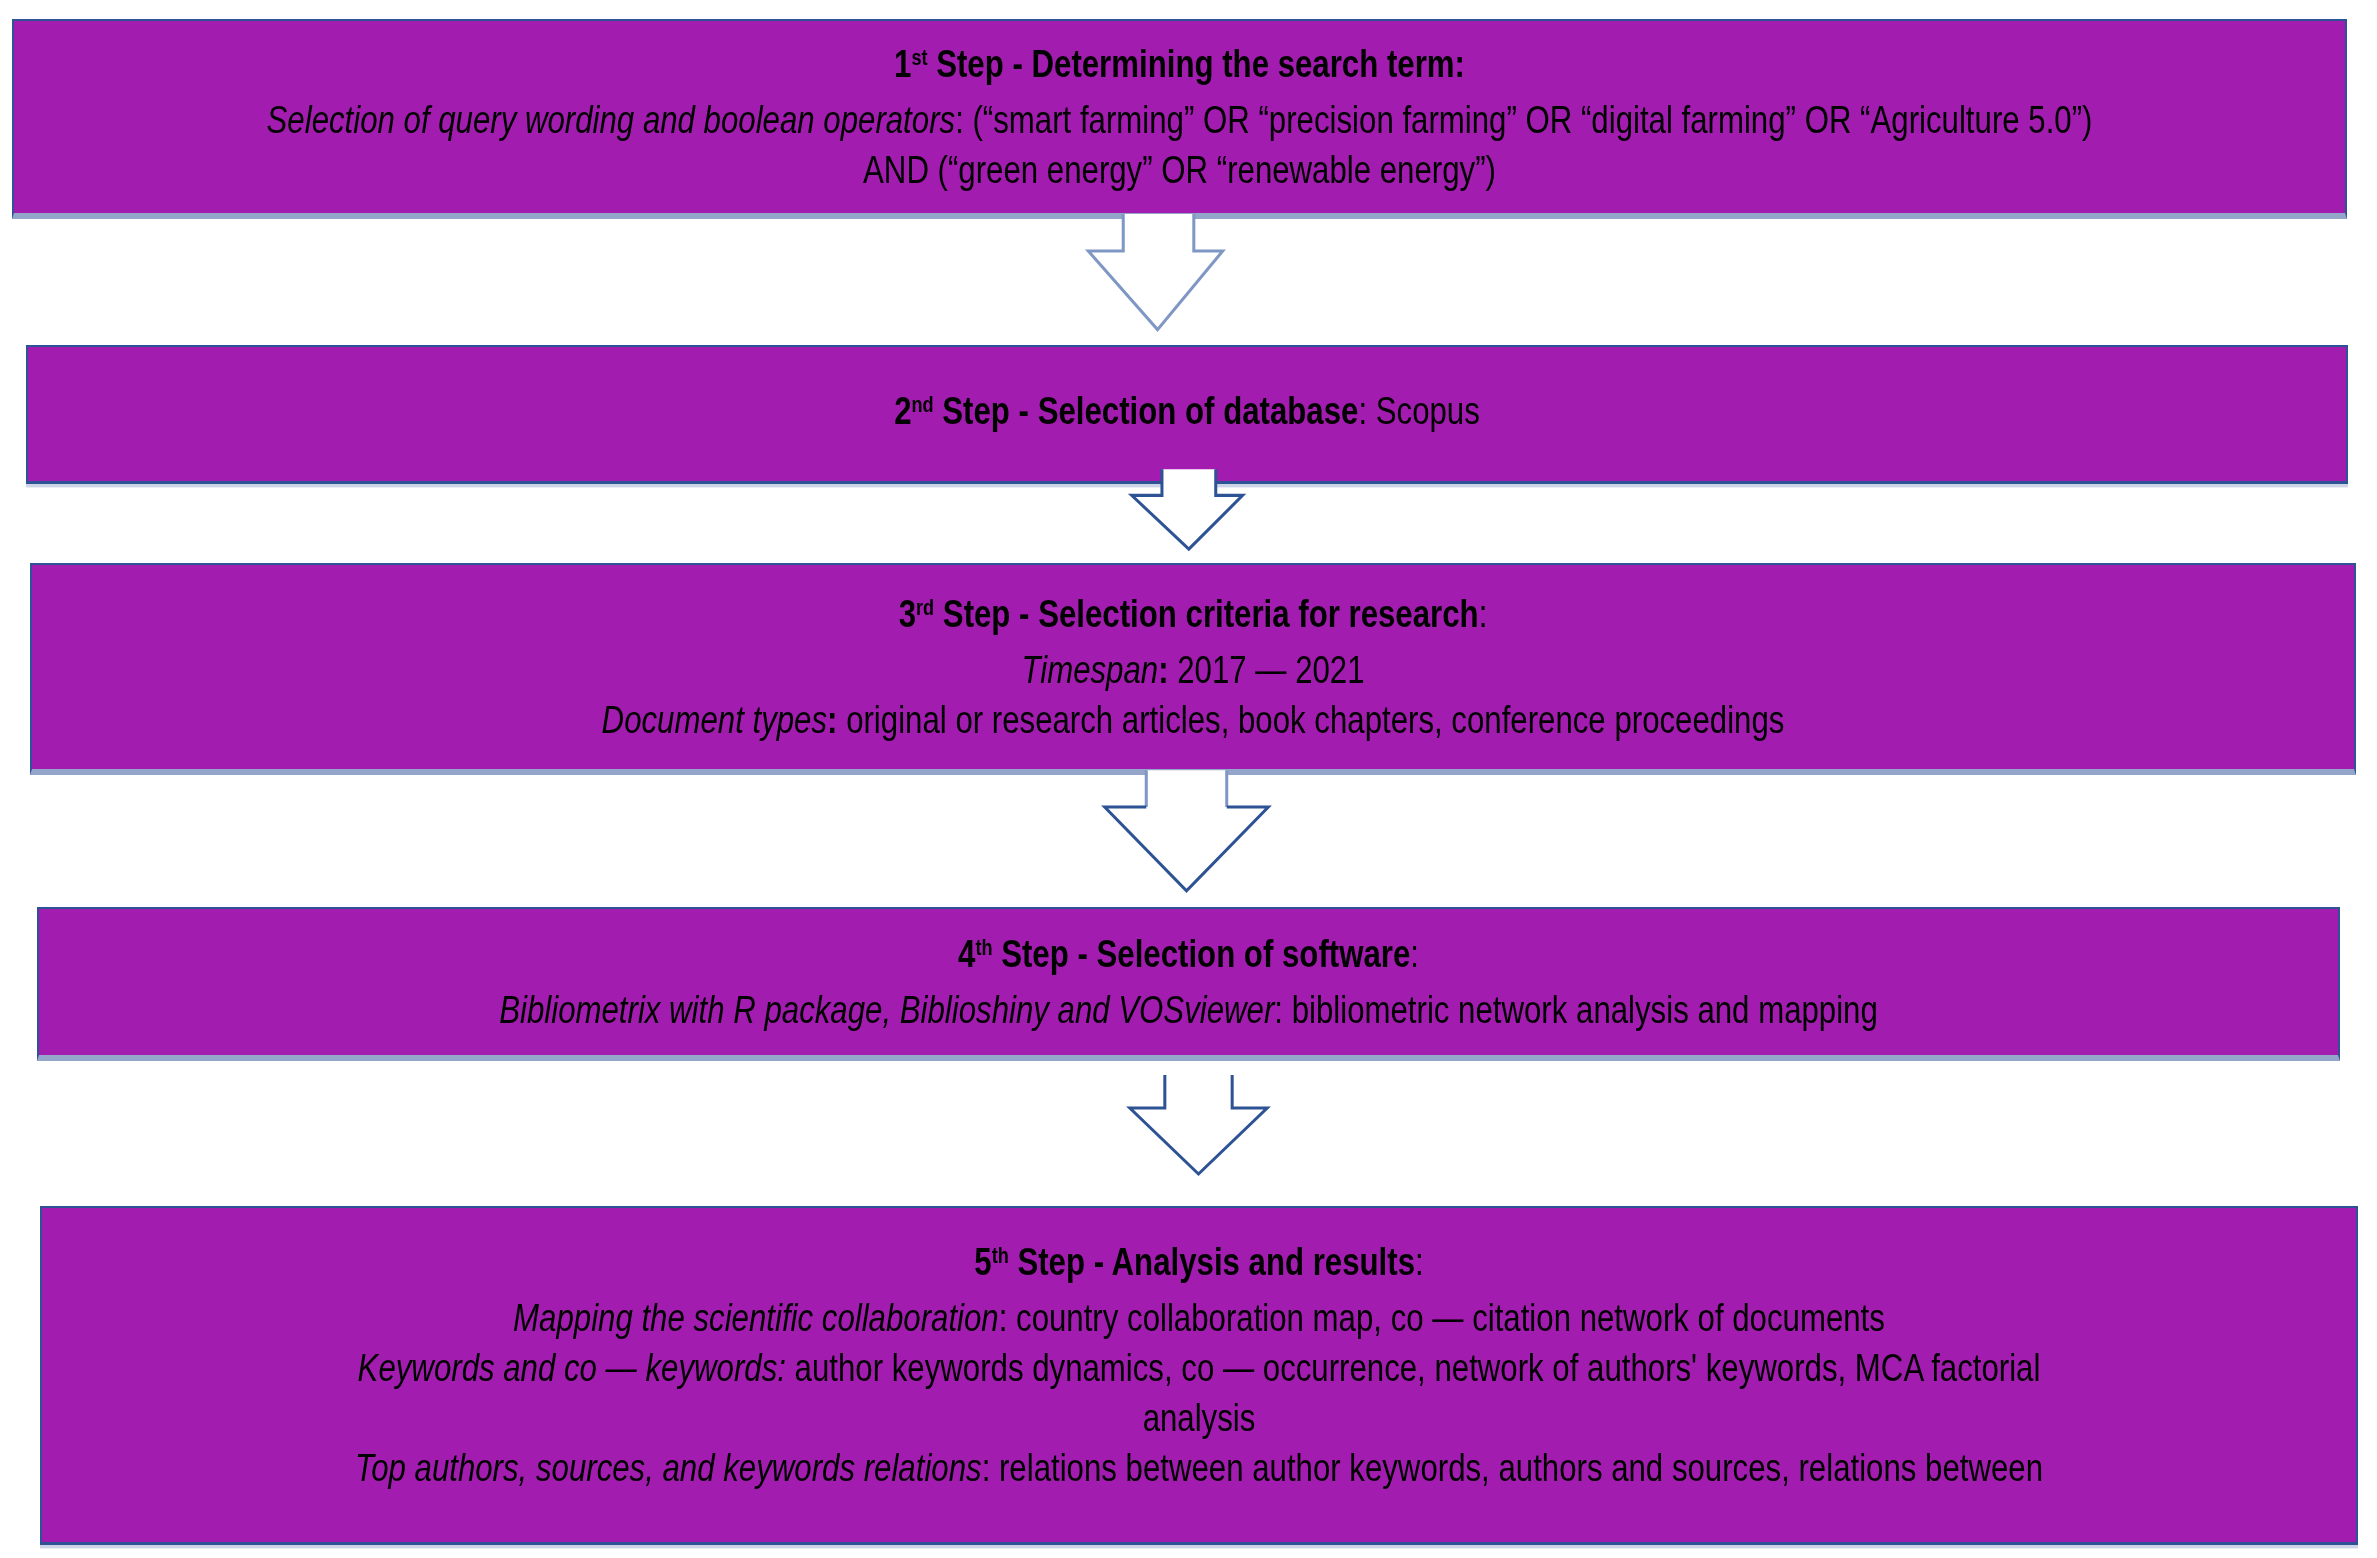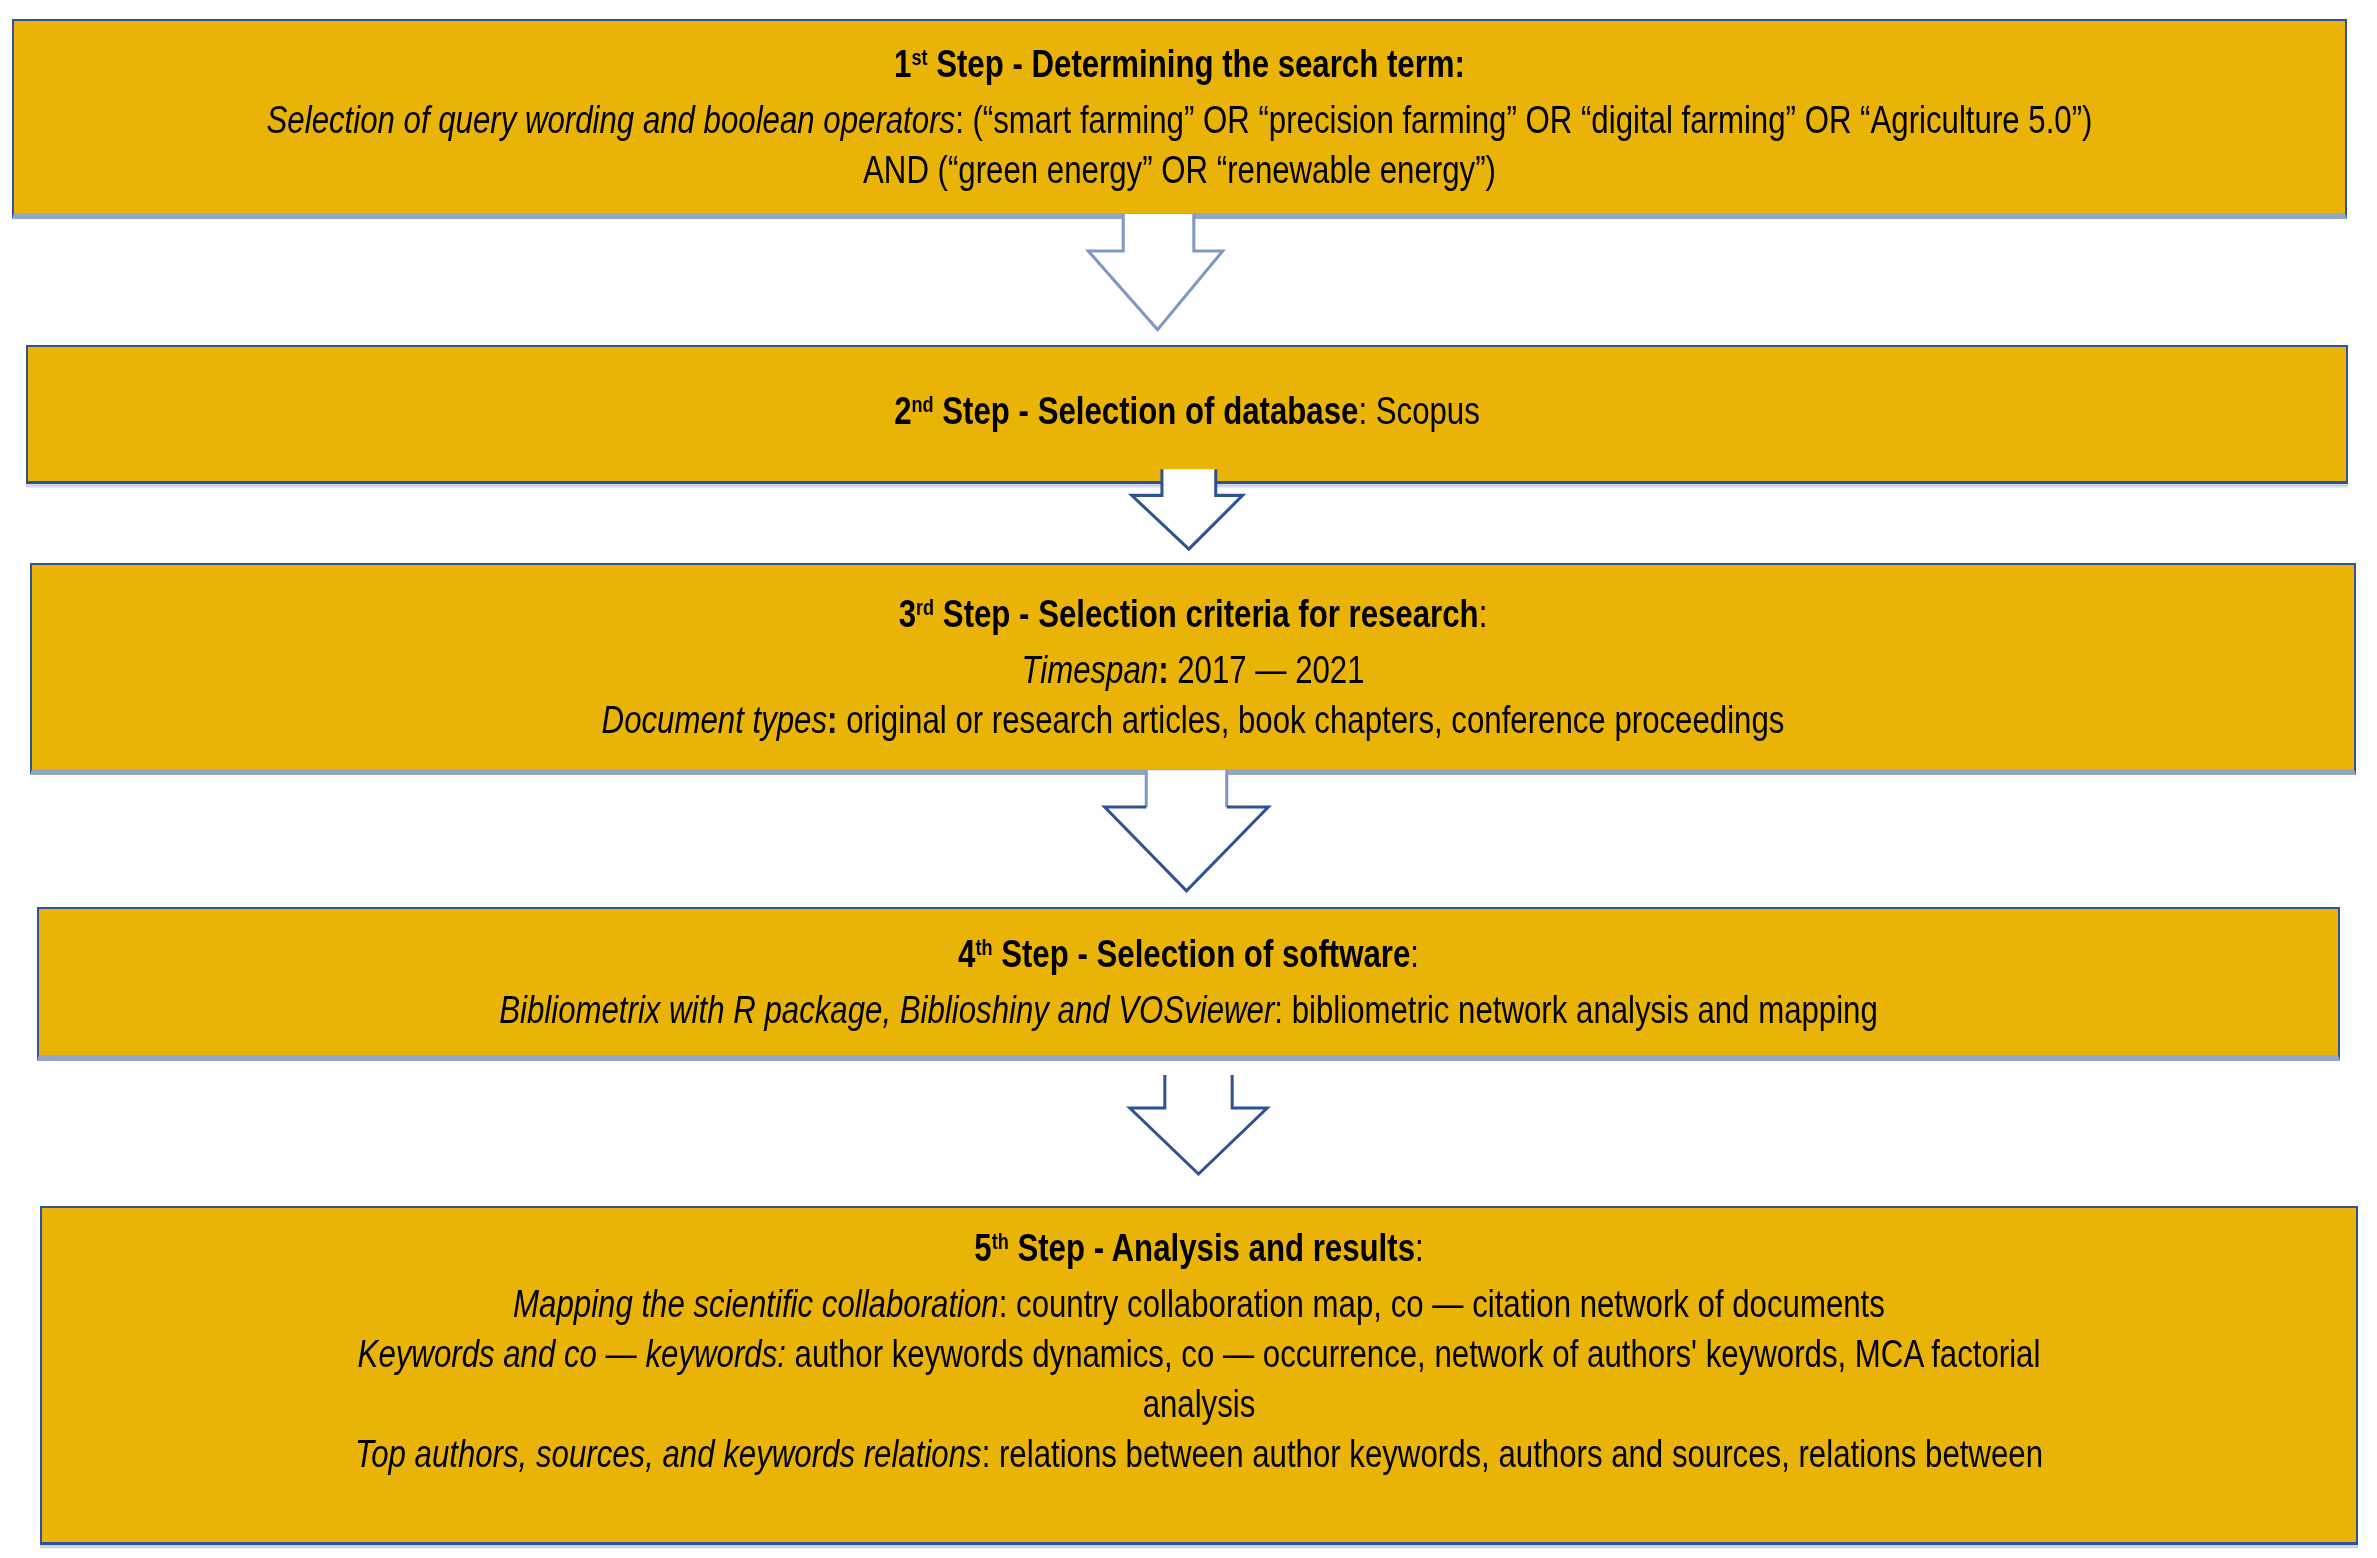--- a/index.html
+++ b/index.html
@@ -7,39 +7,39 @@
     position:relative;
     width:2377px;
     height:1558px;
     background:#ffffff;
     font-family:"Liberation Sans","DejaVu Sans",sans-serif;
     color:#000000;
     overflow:hidden;
   }
   .box{
     position:absolute;
-    background:#eab308;
+    background:#a21caf;
     border:2.7px solid #2e5395;
     box-sizing:border-box;
     display:flex;
     flex-direction:column;
     justify-content:center;
     align-items:center;
     z-index:1;
   }
   .box.light-bottom{
     border-bottom:6px solid #93a5c9;
   }
   .box.dark-bottom{
     border-bottom:3.4px solid #2e5395;
     box-shadow:0 3.4px 0 #ccd4e5;
   }
   .box.top-align{
     justify-content:flex-start;
-    padding-top:15px;
+    padding-top:29px;
   }
   .content{
     width:100%;
     text-align:center;
   }
   .line{
     display:block;
     white-space:nowrap;
     font-size:39px;
     line-height:50px;

